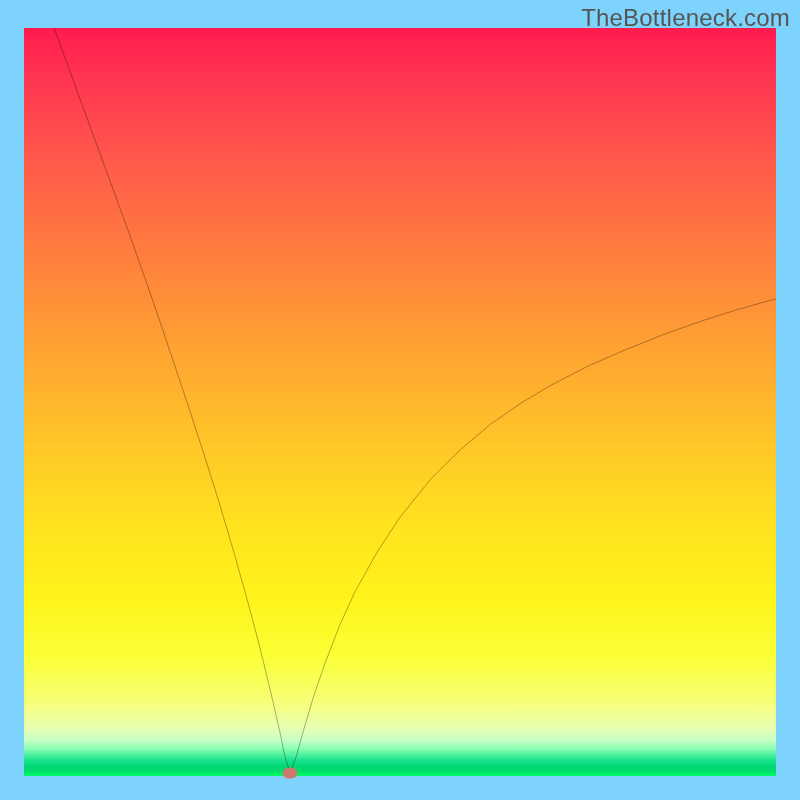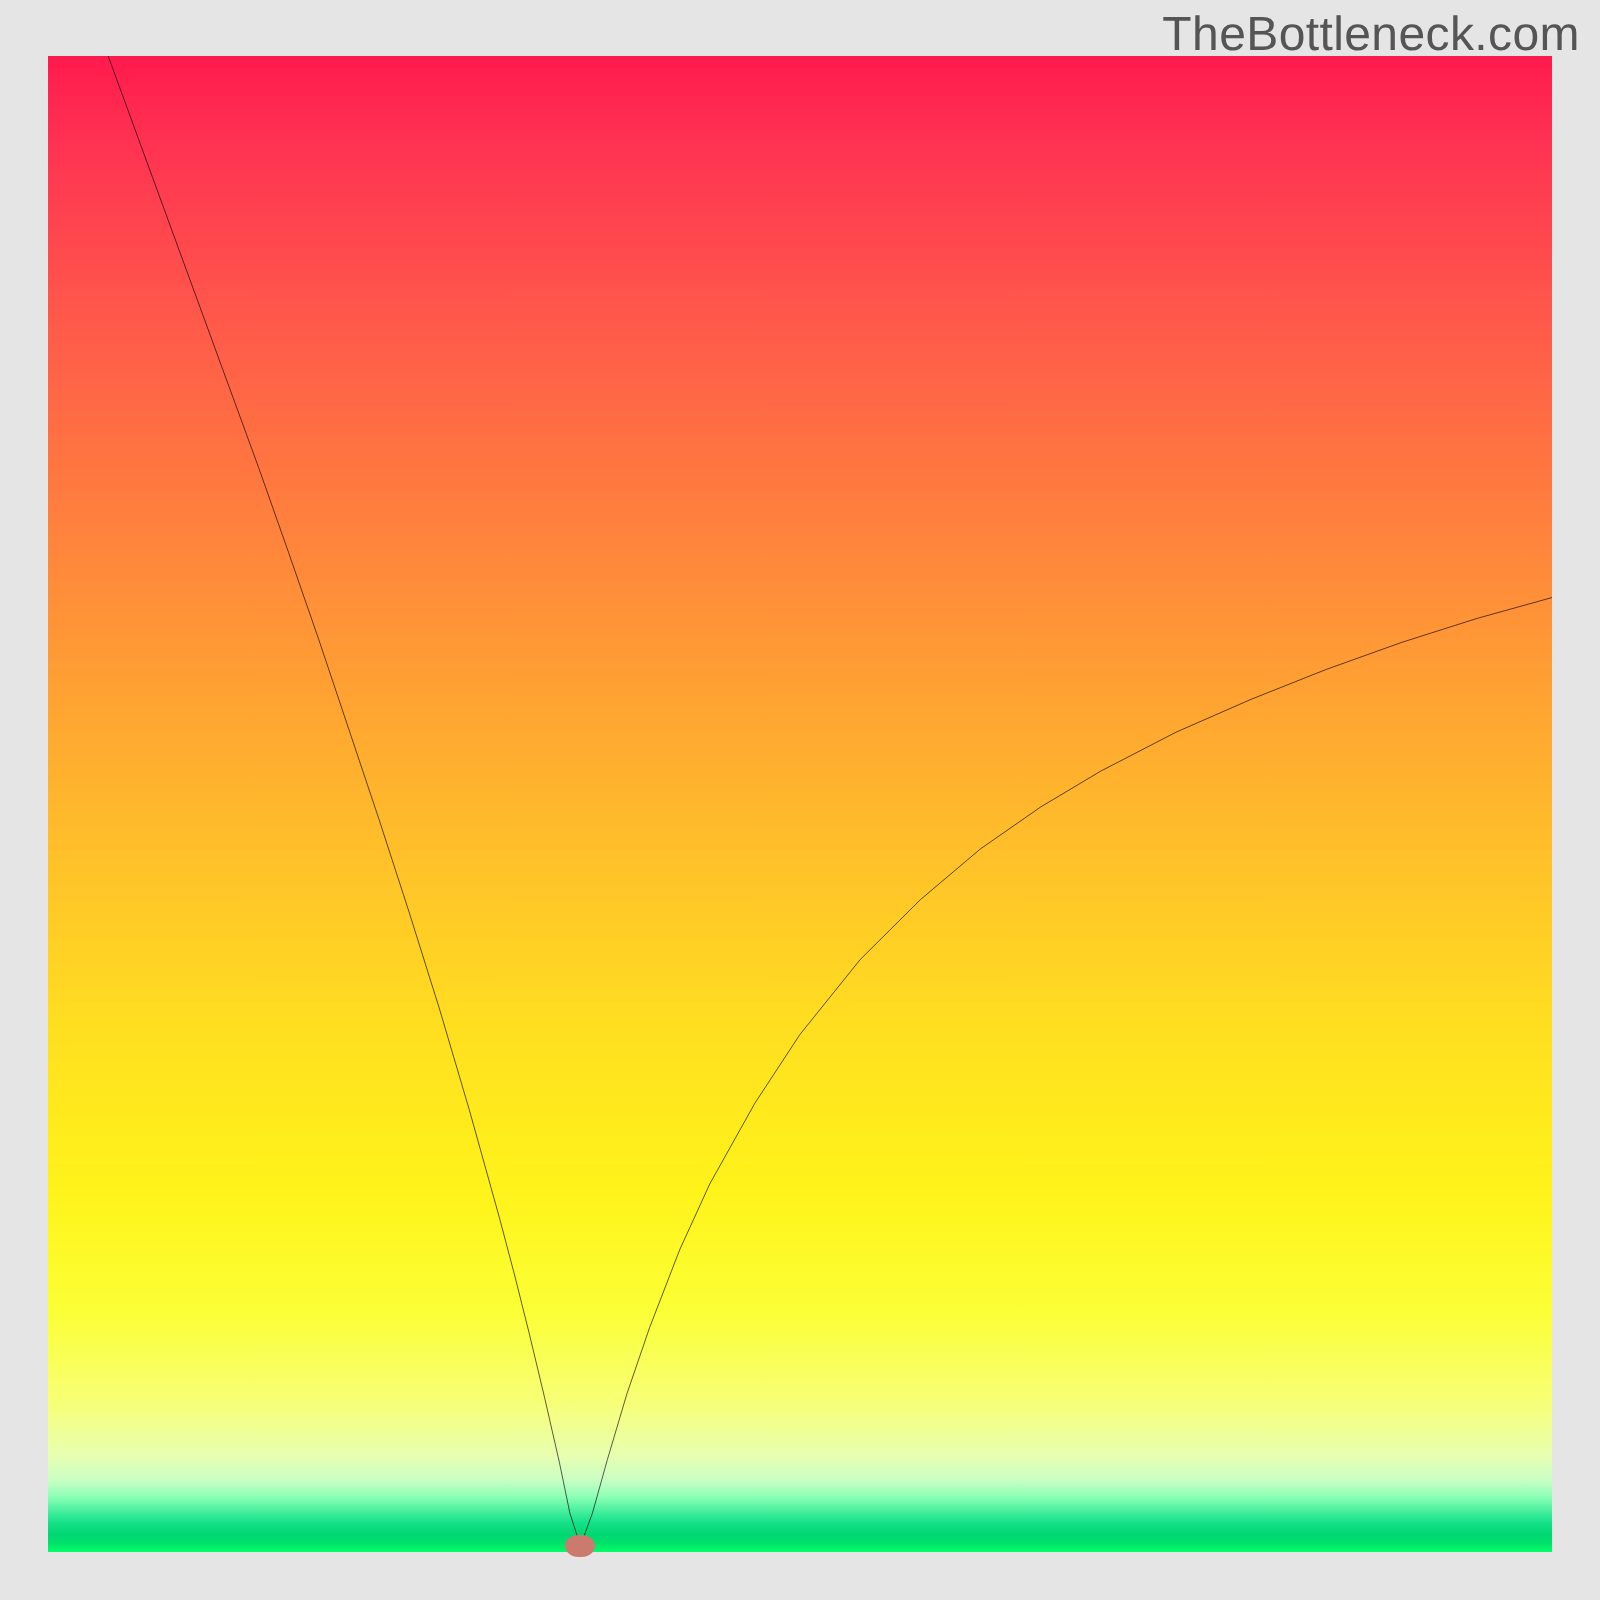--- a/index.html
+++ b/index.html
@@ -8,21 +8,21 @@
     width: 800px;
     height: 800px;
     overflow: hidden;
     background: #000;
     font-family: Arial, Helvetica, sans-serif;
   }
   .frame {
     position: relative;
     width: 800px;
     height: 800px;
-    background: #e5e5e5;
+    background: #7dd3fc;
   }
   .watermark {
     position: absolute;
     top: 4px;
     right: 10px;
     color: #555;
     font-size: 24px;
     font-weight: 500;
     letter-spacing: 0.2px;
     z-index: 5;

